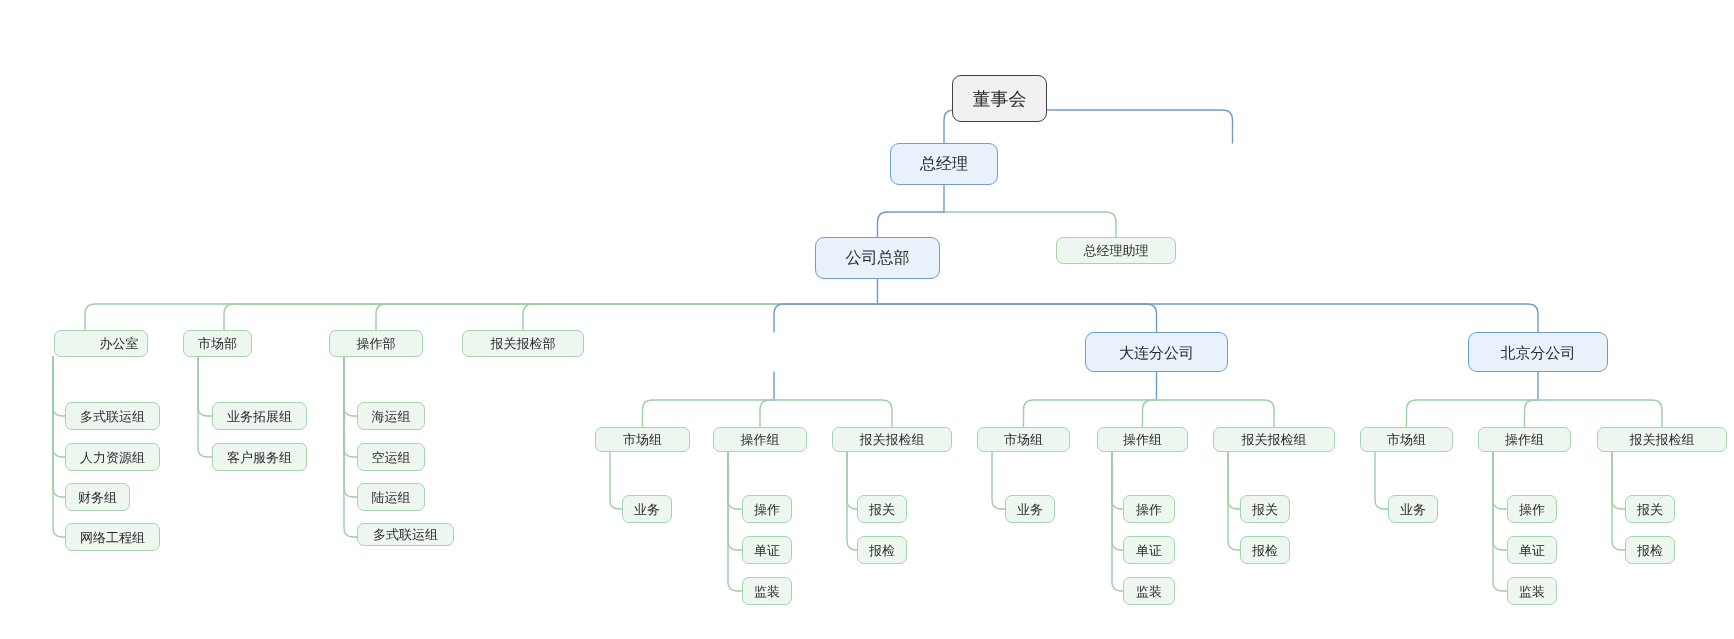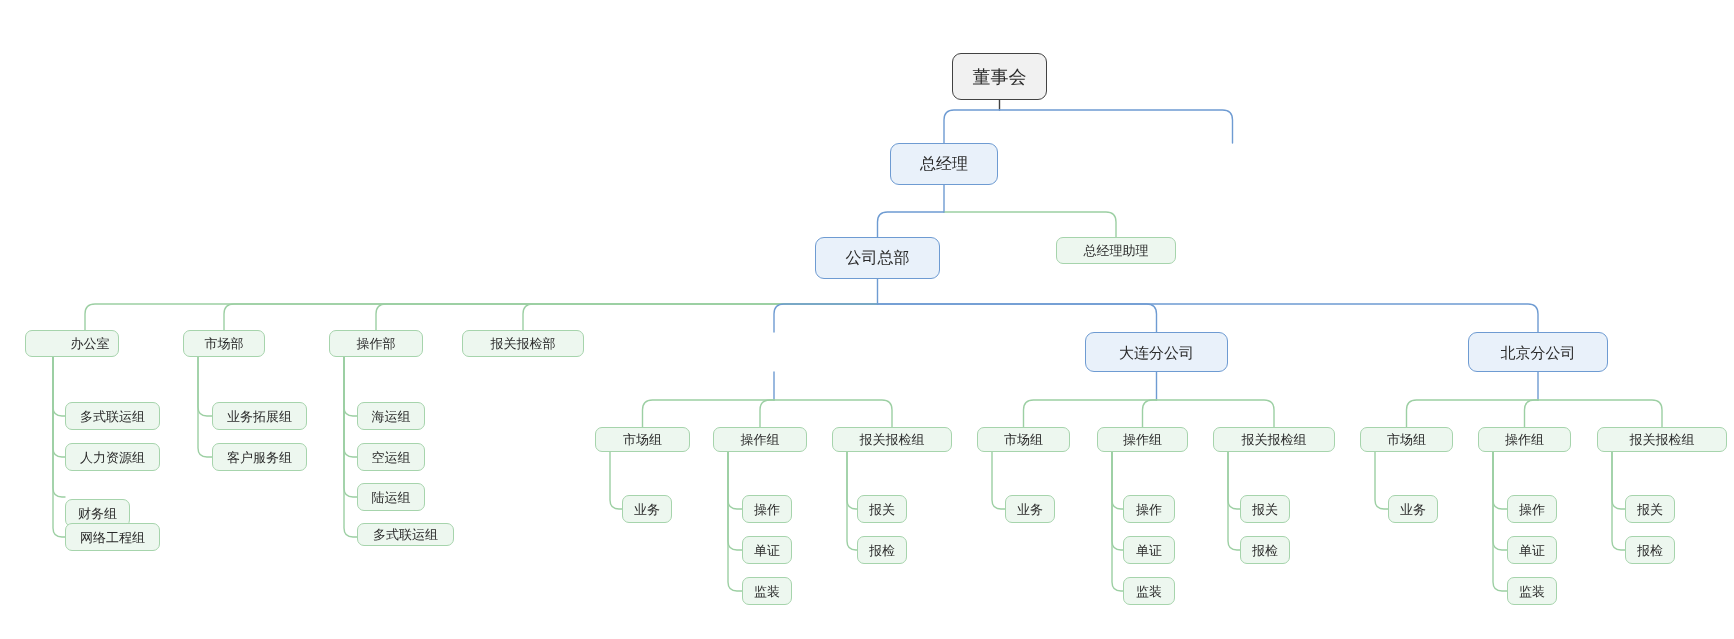--- a/index.html
+++ b/index.html
@@ -18,20 +18,21 @@
     white-space:nowrap;
     color:var(--text,#2a2a2a);
     cursor:default;
     line-height:1;
   }
   .node.root{
     background:var(--root-fill,#f1f1f1);
     border:1.6px solid var(--root-border,#424242);
     border-radius:9px;
     font-size:18px;
+    margin-top:22px;
   }
   .node.blue{
     background:var(--blue-fill,#e9f1fa);
     border:1.4px solid var(--blue-border,#6e9bd2);
     border-radius:9px;
     font-size:16px;
   }
   .node.branch{
     background:var(--blue-fill,#e9f1fa);
     border:1.4px solid var(--blue-border,#6e9bd2);
@@ -101,28 +102,28 @@
       <path d="M 1375 452 L 1375 500 Q 1375 509 1384 509 L 1388 509" fill="none" stroke="#9ccfa3" stroke-width="1.4" stroke-linecap="round"></path>
       <path d="M 1493 452 L 1493 500 Q 1493 509 1502 509 L 1507 509" fill="none" stroke="#9ccfa3" stroke-width="1.4" stroke-linecap="round"></path>
       <path d="M 1493 452 L 1493 541 Q 1493 550 1502 550 L 1507 550" fill="none" stroke="#9ccfa3" stroke-width="1.4" stroke-linecap="round"></path>
       <path d="M 1493 452 L 1493 582 Q 1493 591 1502 591 L 1507 591" fill="none" stroke="#9ccfa3" stroke-width="1.4" stroke-linecap="round"></path>
       <path d="M 1612 452 L 1612 500 Q 1612 509 1621 509 L 1625 509" fill="none" stroke="#9ccfa3" stroke-width="1.4" stroke-linecap="round"></path>
       <path d="M 1612 452 L 1612 541 Q 1612 550 1621 550 L 1625 550" fill="none" stroke="#9ccfa3" stroke-width="1.4" stroke-linecap="round"></path>
     </svg>
 <div class="node root" style="left: 952px; top: 53px; width: 95px; height: 47px;">董事会</div>
     <div class="node blue" style="left: 815px; top: 237px; width: 125px; height: 42px;">公司总部</div>
     <div class="node blue" style="left: 890px; top: 143px; width: 108px; height: 42px;">总经理</div>
-    <div class="node green" style="left: 25px; top: 330px; width: 94px; height: 27px; padding-left: 36px;">办公室</div>
+    <div class="node green" style="left: 54px; top: 330px; width: 94px; height: 27px; padding-left: 36px;">办公室</div>
     <div class="node leaf" style="left: 65px; top: 402px; width: 95px; height: 28px;">多式联运组</div>
     <div class="node leaf" style="left: 65px; top: 443px; width: 95px; height: 28px;">人力资源组</div>
-    <div class="node leaf" style="left: 65px; top: 483px; width: 65px; height: 28px; margin-top: 16px;">财务组</div>
+    <div class="node leaf" style="left: 65px; top: 483px; width: 65px; height: 28px;">财务组</div>
     <div class="node leaf" style="left: 65px; top: 523px; width: 95px; height: 28px;">网络工程组</div>
-    <div class="node green" style="left: 183px; top: 330px; width: 82px; height: 27px;">市场部</div>
+    <div class="node green" style="left: 183px; top: 330px; width: 69px; height: 27px;">市场部</div>
     <div class="node leaf" style="left: 212px; top: 402px; width: 95px; height: 28px;">业务拓展组</div>
-    <div class="node leaf" style="left: 212px; top: 443px; width: 95px; height: 28px;">客户服务组</div>
+    <div class="node leaf" style="left: 212px; top: 443px; width: 95px; height: 28px; border-radius: 6px;">客户服务组</div>
     <div class="node green" style="left: 329px; top: 330px; width: 94px; height: 27px;">操作部</div>
     <div class="node leaf" style="left: 357px; top: 402px; width: 68px; height: 28px;">海运组</div>
     <div class="node leaf" style="left: 357px; top: 443px; width: 68px; height: 28px;">空运组</div>
     <div class="node leaf" style="left: 357px; top: 483px; width: 68px; height: 28px;">陆运组</div>
     <div class="node leaf" style="left: 357px; top: 523px; width: 97px; height: 23px;">多式联运组</div>
     <div class="node green" style="left: 462px; top: 330px; width: 122px; height: 27px;">报关报检部</div>
     <div class="node green" style="left: 595px; top: 427px; width: 95px; height: 25px;">市场组</div>
     <div class="node leaf" style="left: 622px; top: 495px; width: 50px; height: 28px;">业务</div>
     <div class="node green" style="left: 713px; top: 427px; width: 94px; height: 25px;">操作组</div>
     <div class="node leaf" style="left: 742px; top: 495px; width: 50px; height: 28px;">操作</div>

